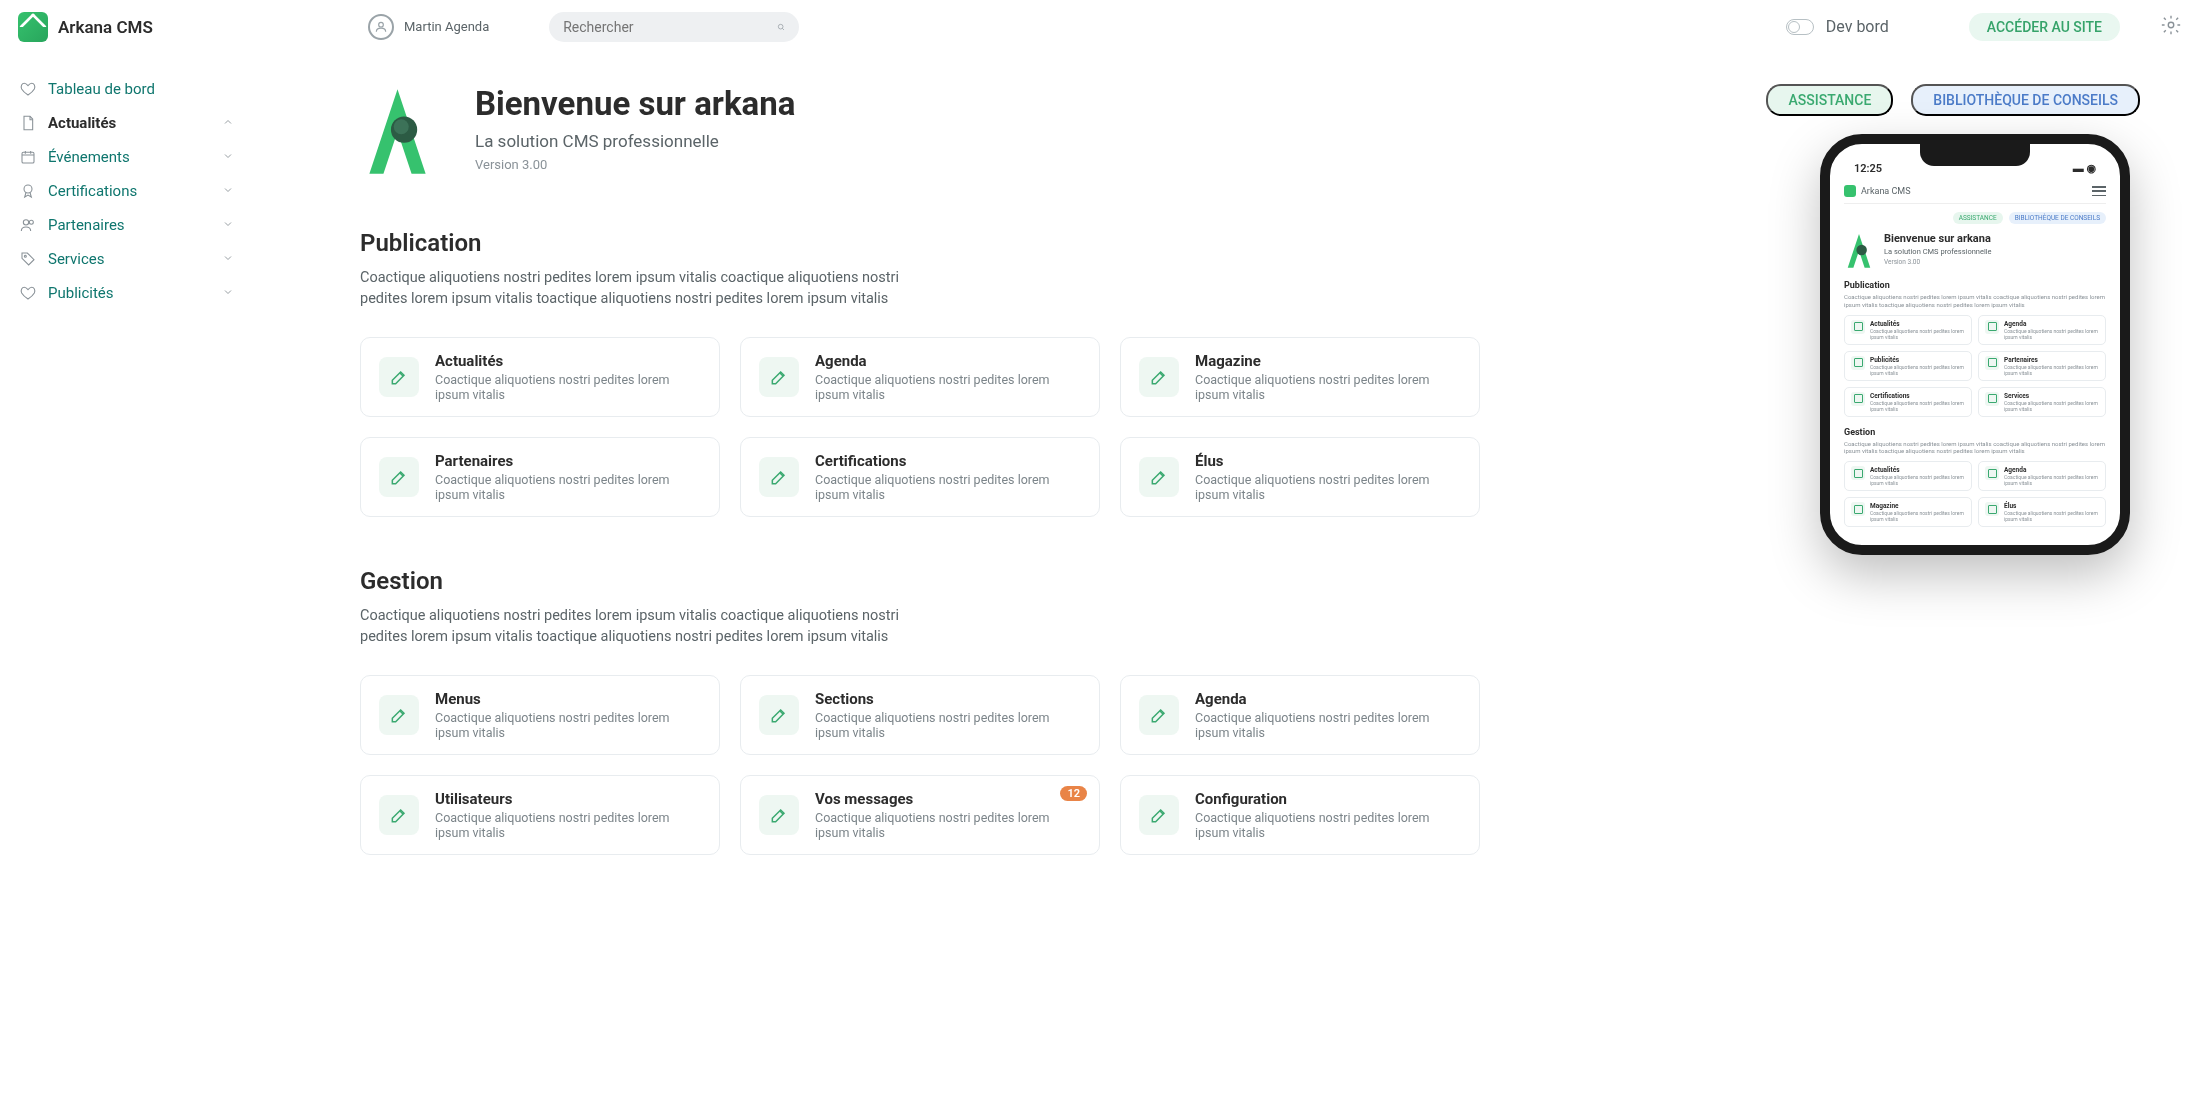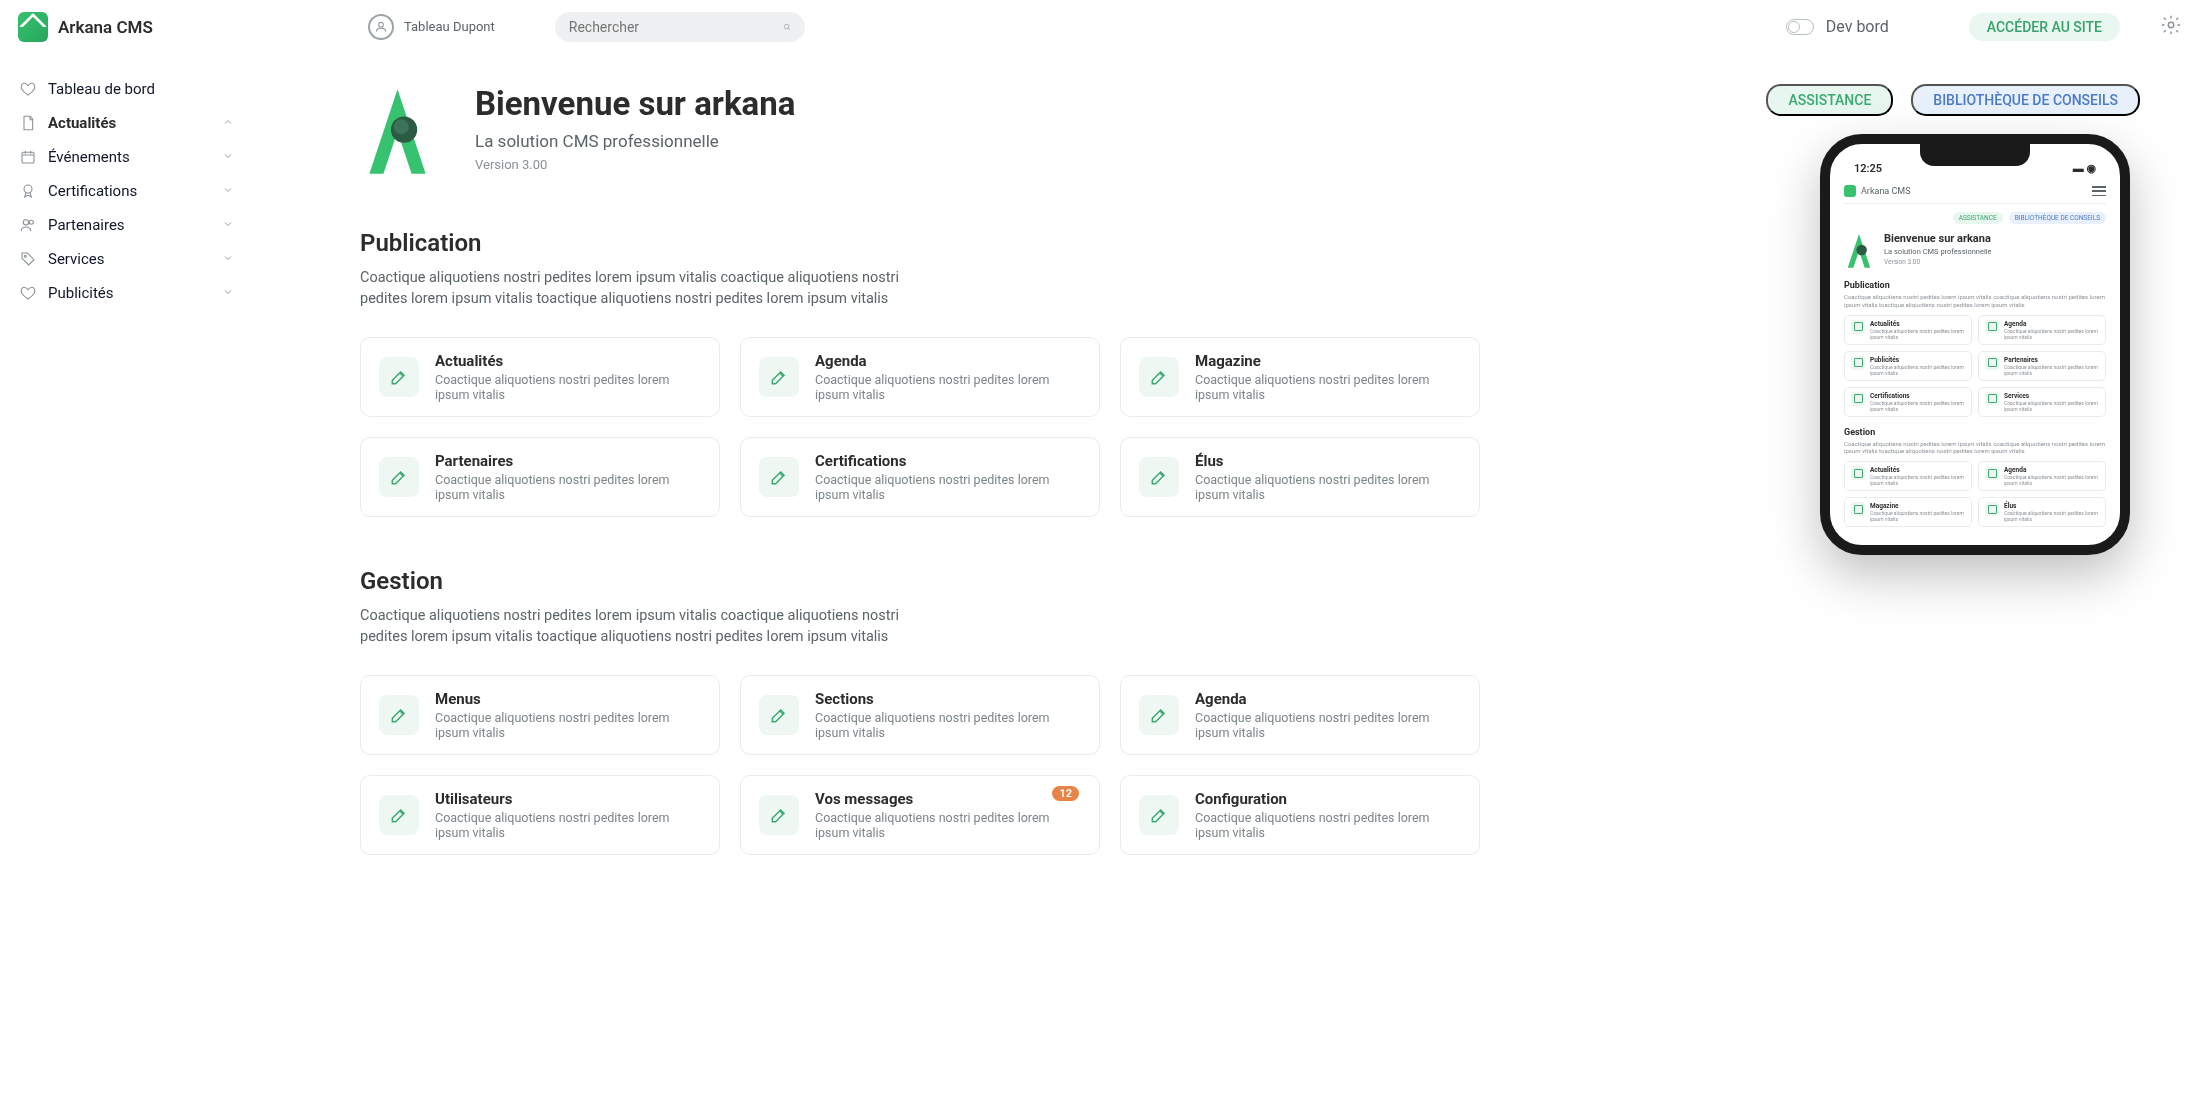--- a/index.html
+++ b/index.html
@@ -24,21 +24,21 @@
 .toggle { width:28px; height:16px; border:1px solid #b7c0c4; border-radius:9px; position:relative; }
 .toggle::after { content:""; position:absolute; width:10px; height:10px; background:#fff; border:1px solid #b7c0c4; border-radius:50%; top:1px; left:1px; }
 .devmode-label { font-size:16px; color:#5b6468; }
 .site-btn { background:#e9f7f0; color:#36a36a; border:none; border-radius:15px; padding:6px 18px; font-size:14px; font-weight:500; }
 .gear { margin-left:20px; }
 .gear svg { width:22px; height:22px; stroke:#8a9298; fill:none; stroke-width:1.5; }
 
 
 .body { flex:1; display:flex; overflow:hidden; }
 .sidebar { width:250px; padding:18px 10px 0 20px; }
-.nav-item { display:flex; align-items:center; gap:12px; height:34px; font-size:15px; color:#0f172a; cursor:pointer; position:relative; }
+.nav-item { display:flex; align-items:center; gap:12px; height:34px; font-size:15px; color:#0f766e; cursor:pointer; position:relative; }
 .nav-item svg { width:16px; height:16px; stroke:#8a9298; fill:none; stroke-width:1.6; }
 .nav-item.bold { font-weight:700; color:#2c2c2c; }
 .nav-item .chev { position:absolute; right:6px; }
 .nav-item .chev svg { width:12px; height:12px; stroke:#7c858a; }
 .sub { padding-left:30px; }
 .sub .nav-item { font-size:14px; height:32px; color:#5b6468; }
 
 .main { flex:1; padding:30px 60px 40px 110px; overflow:auto; position:relative; }
 
 
@@ -57,21 +57,21 @@
 .section { margin-top:50px; max-width:1150px; }
 .section h2 { font-size:24px; font-weight:600; color:#2c2c2c; margin-bottom:10px; }
 .section-desc { font-size:14.5px; color:#5b6468; line-height:1.45; max-width:560px; }
 .card-grid { display:grid; grid-template-columns:repeat(3,360px); gap:20px; margin-top:28px; }
 .card { background:#fff; border:1px solid #e8ecef; border-radius:10px; padding:14px 18px; display:flex; align-items:center; gap:16px; position:relative; }
 .card-ico { width:40px; height:40px; background:#eef7f2; border-radius:8px; display:flex; align-items:center; justify-content:center; flex-shrink:0; }
 .card-ico svg { width:20px; height:20px; stroke:#3aa970; fill:none; stroke-width:1.8; }
 .card-body { flex:1; min-width:0; }
 .card-title { font-size:15px; font-weight:700; color:#2c2c2c; }
 .card-sub { font-size:12.5px; color:#7c858a; margin-top:2px; }
-.badge { position:absolute; top:10px; right:20px; background:#e98447; color:#fff; font-size:11px; font-weight:600; border-radius:9px; padding:1px 7px; }
+.badge { position:absolute; top:10px; right:12px; background:#e98447; color:#fff; font-size:11px; font-weight:600; border-radius:9px; padding:1px 7px; }
 
 
 .phone-wrap { position:absolute; right:70px; top:80px; width:310px; }
 .phone { width:100%; border:10px solid #1a1a1a; border-radius:42px; background:#fff; padding:10px 0 18px; box-shadow:0 20px 50px rgba(0,0,0,.25); position:relative; }
 .notch { position:absolute; top:0; left:50%; transform:translateX(-50%); width:110px; height:22px; background:#1a1a1a; border-radius:0 0 14px 14px; }
 .ph-inner { padding:8px 14px 0; font-size:10px; color:#2c2c2c; }
 .ph-status { display:flex; justify-content:space-between; font-size:11px; font-weight:600; padding:0 10px 6px; }
 .ph-topbar { display:flex; align-items:center; justify-content:space-between; padding:4px 0 6px; border-bottom:1px solid #eee; }
 .ph-brand { display:flex; align-items:center; gap:5px; font-size:9px; color:#5b6468; }
 .ph-brand .m { width:12px; height:12px; background:#36c26e; border-radius:3px; }
@@ -105,21 +105,21 @@
       <div class="brand-mark"></div>
       <span class="brand-name">Arkana CMS</span>
     </div>
     <div class="user">
       <div class="avatar">
         <svg viewBox="0 0 24 24">
             <circle cx="12" cy="8" r="4"></circle>
             <path d="M4 20c0-4 4-6 8-6s8 2 8 6"></path>
           </svg>
       </div>
-      <span class="user-name">Tableau Dupont</span>
+      <span class="user-name">Martin Agenda</span>
     </div>
     <div class="search">
       <input placeholder="Rechercher" style="">
       <svg viewBox="0 0 24 24">
           <circle cx="11" cy="11" r="7"></circle>
           <path d="M21 21l-5-5"></path>
         </svg>
     </div>
     <div class="spacer"></div>
     <div class="devmode">

